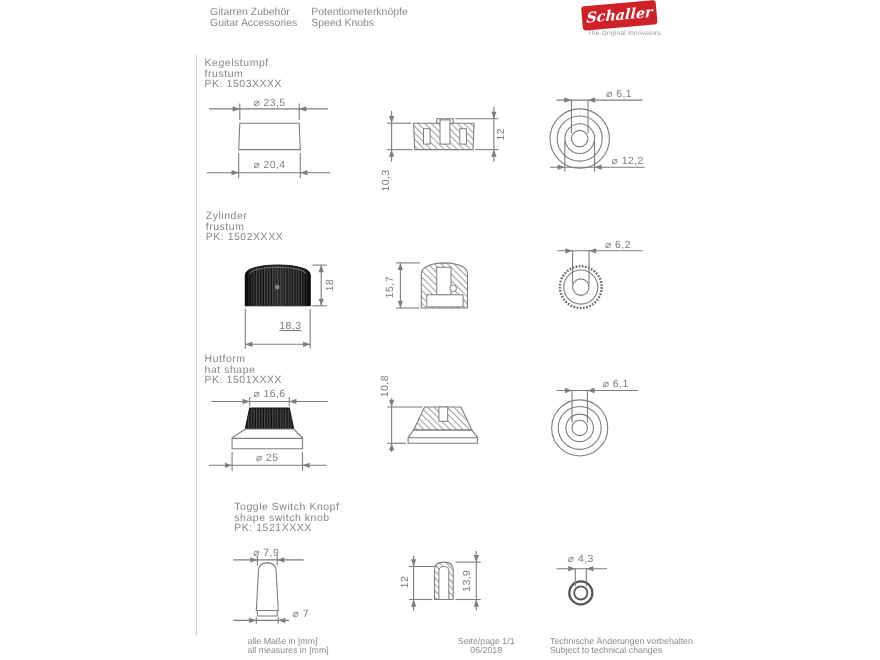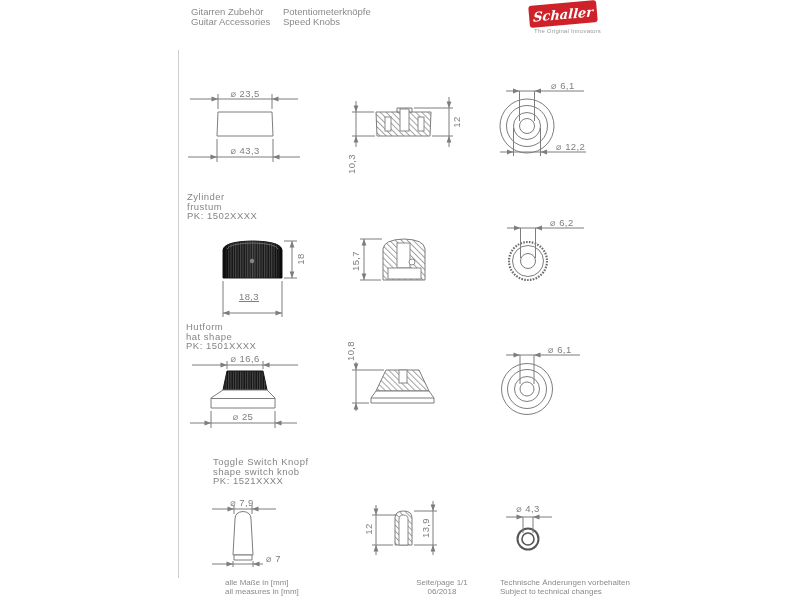--- a/index.html
+++ b/index.html
@@ -41,20 +41,25 @@
   </div>
   <div class="hdr" style="left:283px; top:7px;">
     <div>Potentiometerknöpfe</div>
     <div>Speed Knobs</div>
   </div>
   <div class="logo-box">
     <span class="logo-text">Schaller</span>
   </div>
   <div class="logo-tagline">The Original Innovators</div>
 
+  <div class="sec-title" style="left:186px; top:53px;">
+    <div>Kegelstumpf</div>
+    <div>frustum</div>
+    <div>PK: 1503XXXX</div>
+  </div>
   <div class="sec-title" style="left:187px; top:192px;">
     <div>Zylinder</div>
     <div>frustum</div>
     <div>PK: 1502XXXX</div>
   </div>
   <div class="sec-title" style="left:186px; top:322px;">
     <div>Hutform</div>
     <div>hat shape</div>
     <div>PK: 1501XXXX</div>
   </div>
@@ -264,27 +269,27 @@
         <line class="ln" x1="523" y1="517" x2="523" y2="533"></line>
         <line class="ln" x1="533" y1="517" x2="533" y2="533"></line>
         <line class="ln" x1="506" y1="517" x2="552" y2="517"></line>
         <use href="#ah" transform="translate(523,517)"></use>
         <use href="#ah" transform="translate(533,517) rotate(180)"></use>
       </g>
     </g>
   </svg>
 
   <div class="dimc" style="left:245px; top:88px;">⌀ 23,5</div>
-  <div class="dimc" style="left:245px; top:145px;">⌀ 43,3</div>
+  <div class="dimc" style="left:245px; top:145px;">⌀ 20,4</div>
   <div class="dimv" style="left:351px; top:164px;">10,3</div>
   <div class="dimv" style="left:456px; top:122px;">12</div>
   <div class="diml" style="left:551px; top:80px;">⌀ 6,1</div>
   <div class="diml" style="left:556px; top:141px;">⌀ 12,2</div>
 
-  <div class="dimc" style="left:249px; top:291px;text-decoration:underline;">18,3</div>
+  <div class="dimc" style="left:264px; top:291px;text-decoration:underline;">18,3</div>
   <div class="dimv" style="left:300px; top:259px;">18</div>
   <div class="dimv" style="left:355px; top:261px;">15,7</div>
   <div class="diml" style="left:550px; top:217px;">⌀ 6,2</div>
 
   <div class="dimc" style="left:245px; top:353px;text-align:right;">⌀ 16,6</div>
   <div class="dimc" style="left:243px; top:411px;">⌀ 25</div>
   <div class="dimv" style="left:350px; top:351px;">10,8</div>
   <div class="diml" style="left:548px; top:344px;">⌀ 6,1</div>
 
   <div class="dimc" style="left:242px; top:497px;text-align:center;">⌀ 7,9</div>

